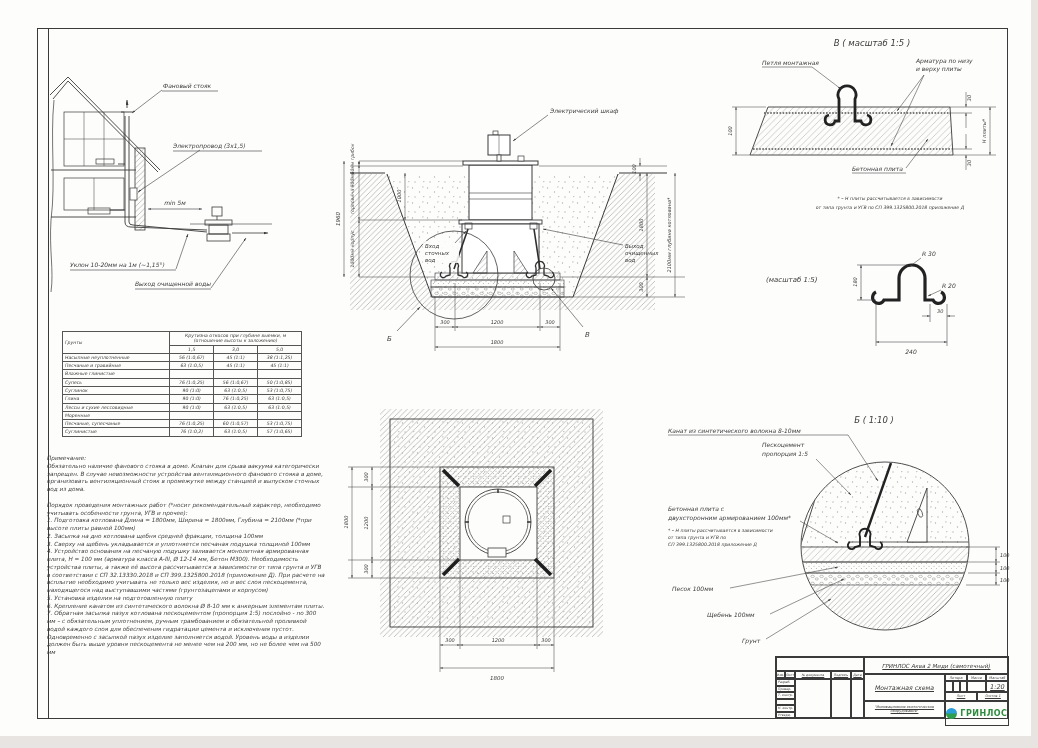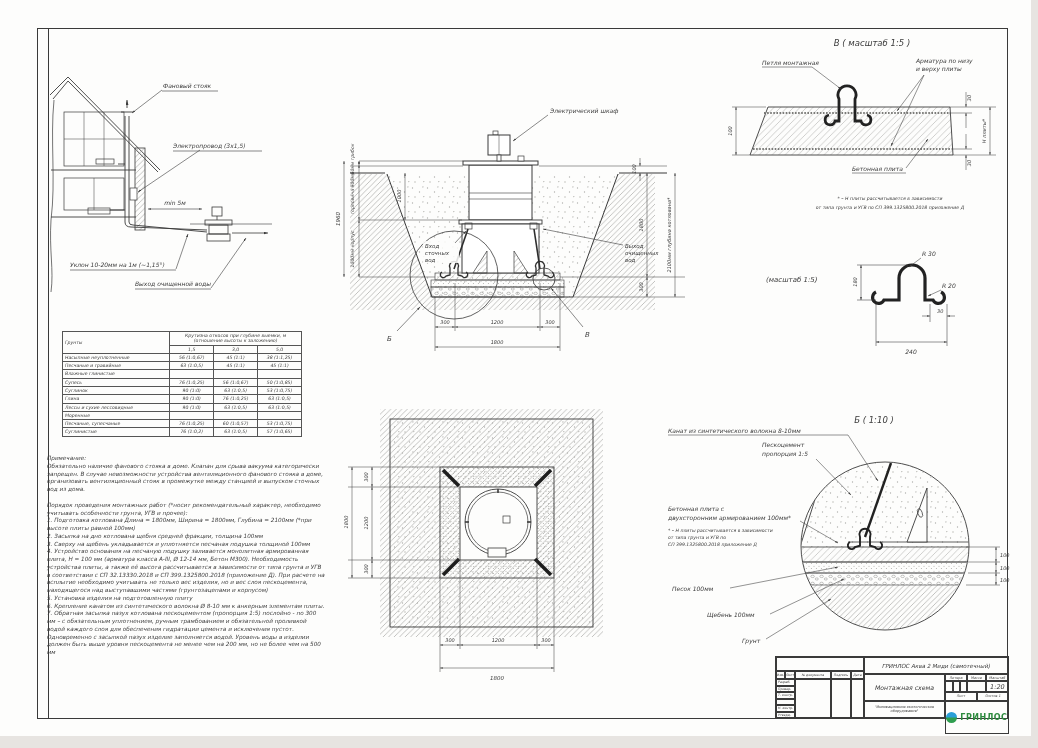--- a/index.html
+++ b/index.html
@@ -20,21 +20,21 @@
   .soil-table td{border:0.5px solid #555;padding:1px 2px;vertical-align:middle;}
   .soil-table td.val{text-align:center;width:42px;}
   
   .notes{position:absolute;left:47px;top:455px;width:278px;font-style:italic;
          font-size:5.7px;line-height:1.36;color:#3f3f3f;}
   .notes .gap{height:8px;}
   
   .tb{position:absolute;left:775px;top:656px;width:234px;height:63px;border:1.1px solid #3a3a3a;
       box-sizing:border-box;font-style:italic;}
   .tb .cell{position:absolute;box-sizing:border-box;border:0.5px solid #3a3a3a;overflow:hidden;}
-  .tb .ctr{display:flex;align-items:center;justify-content:center;text-align:center;}
+  .tb .ctr{display:flex;align-items:center;justify-content:center;text-align:center;text-decoration:underline;}
   .logo-row{display:flex;align-items:center;justify-content:center;gap:3px;height:100%;}
   .logo-ball{width:11px;height:11px;border-radius:50%;
              background:linear-gradient(180deg,#2a9fd8 0%,#2a9fd8 45%,#2f9e4f 55%,#2f9e4f 100%);}
   .logo-txt{font-weight:bold;font-style:normal;font-size:8px;color:#2e8b3f;letter-spacing:.5px;}
 </style>
 </head>
 <body>
 
 <div id="canvas">
   <div class="sheet"></div>
@@ -515,21 +515,21 @@
     <div class="cell ctr" style="left:191px;top:17px;width:19px;height:7px;font-size:3.4px">Масса</div>
     <div class="cell ctr" style="left:210px;top:17px;width:22.8px;height:7px;font-size:3.4px">Масштаб</div>
     <div class="cell" style="left:169px;top:24px;width:8px;height:11px;"></div>
     <div class="cell" style="left:177px;top:24px;width:7px;height:11px;"></div>
     <div class="cell" style="left:184px;top:24px;width:7px;height:11px;"></div>
     <div class="cell" style="left:191px;top:24px;width:19px;height:11px;"></div>
     <div class="cell ctr" style="left:210px;top:24px;width:22.8px;height:11px;font-size:6.5px">1:20</div>
     <div class="cell ctr" style="left:169px;top:35px;width:32px;height:8.8px;font-size:3.4px">Лист</div>
     <div class="cell ctr" style="left:201px;top:35px;width:31.8px;height:8.8px;font-size:3.4px">Листов 1</div>
     <div class="cell ctr" style="left:88px;top:44px;width:81px;height:16.8px;font-size:3.5px;padding:0 2px">"Инновационное экологическое оборудование"</div>
-    <div class="cell" style="left:169px;top:43.8px;width:63.8px;height:33px;">
+    <div class="cell" style="left:169px;top:43.8px;width:63.8px;height:25px;">
       <div class="logo-row">
         <span class="logo-ball"></span>
         <span class="logo-txt">ГРИНЛОС</span>
       </div>
     </div>
   </div>
 
   <div class="edge-b"></div>
   <div class="edge-r"></div>
 </div>

